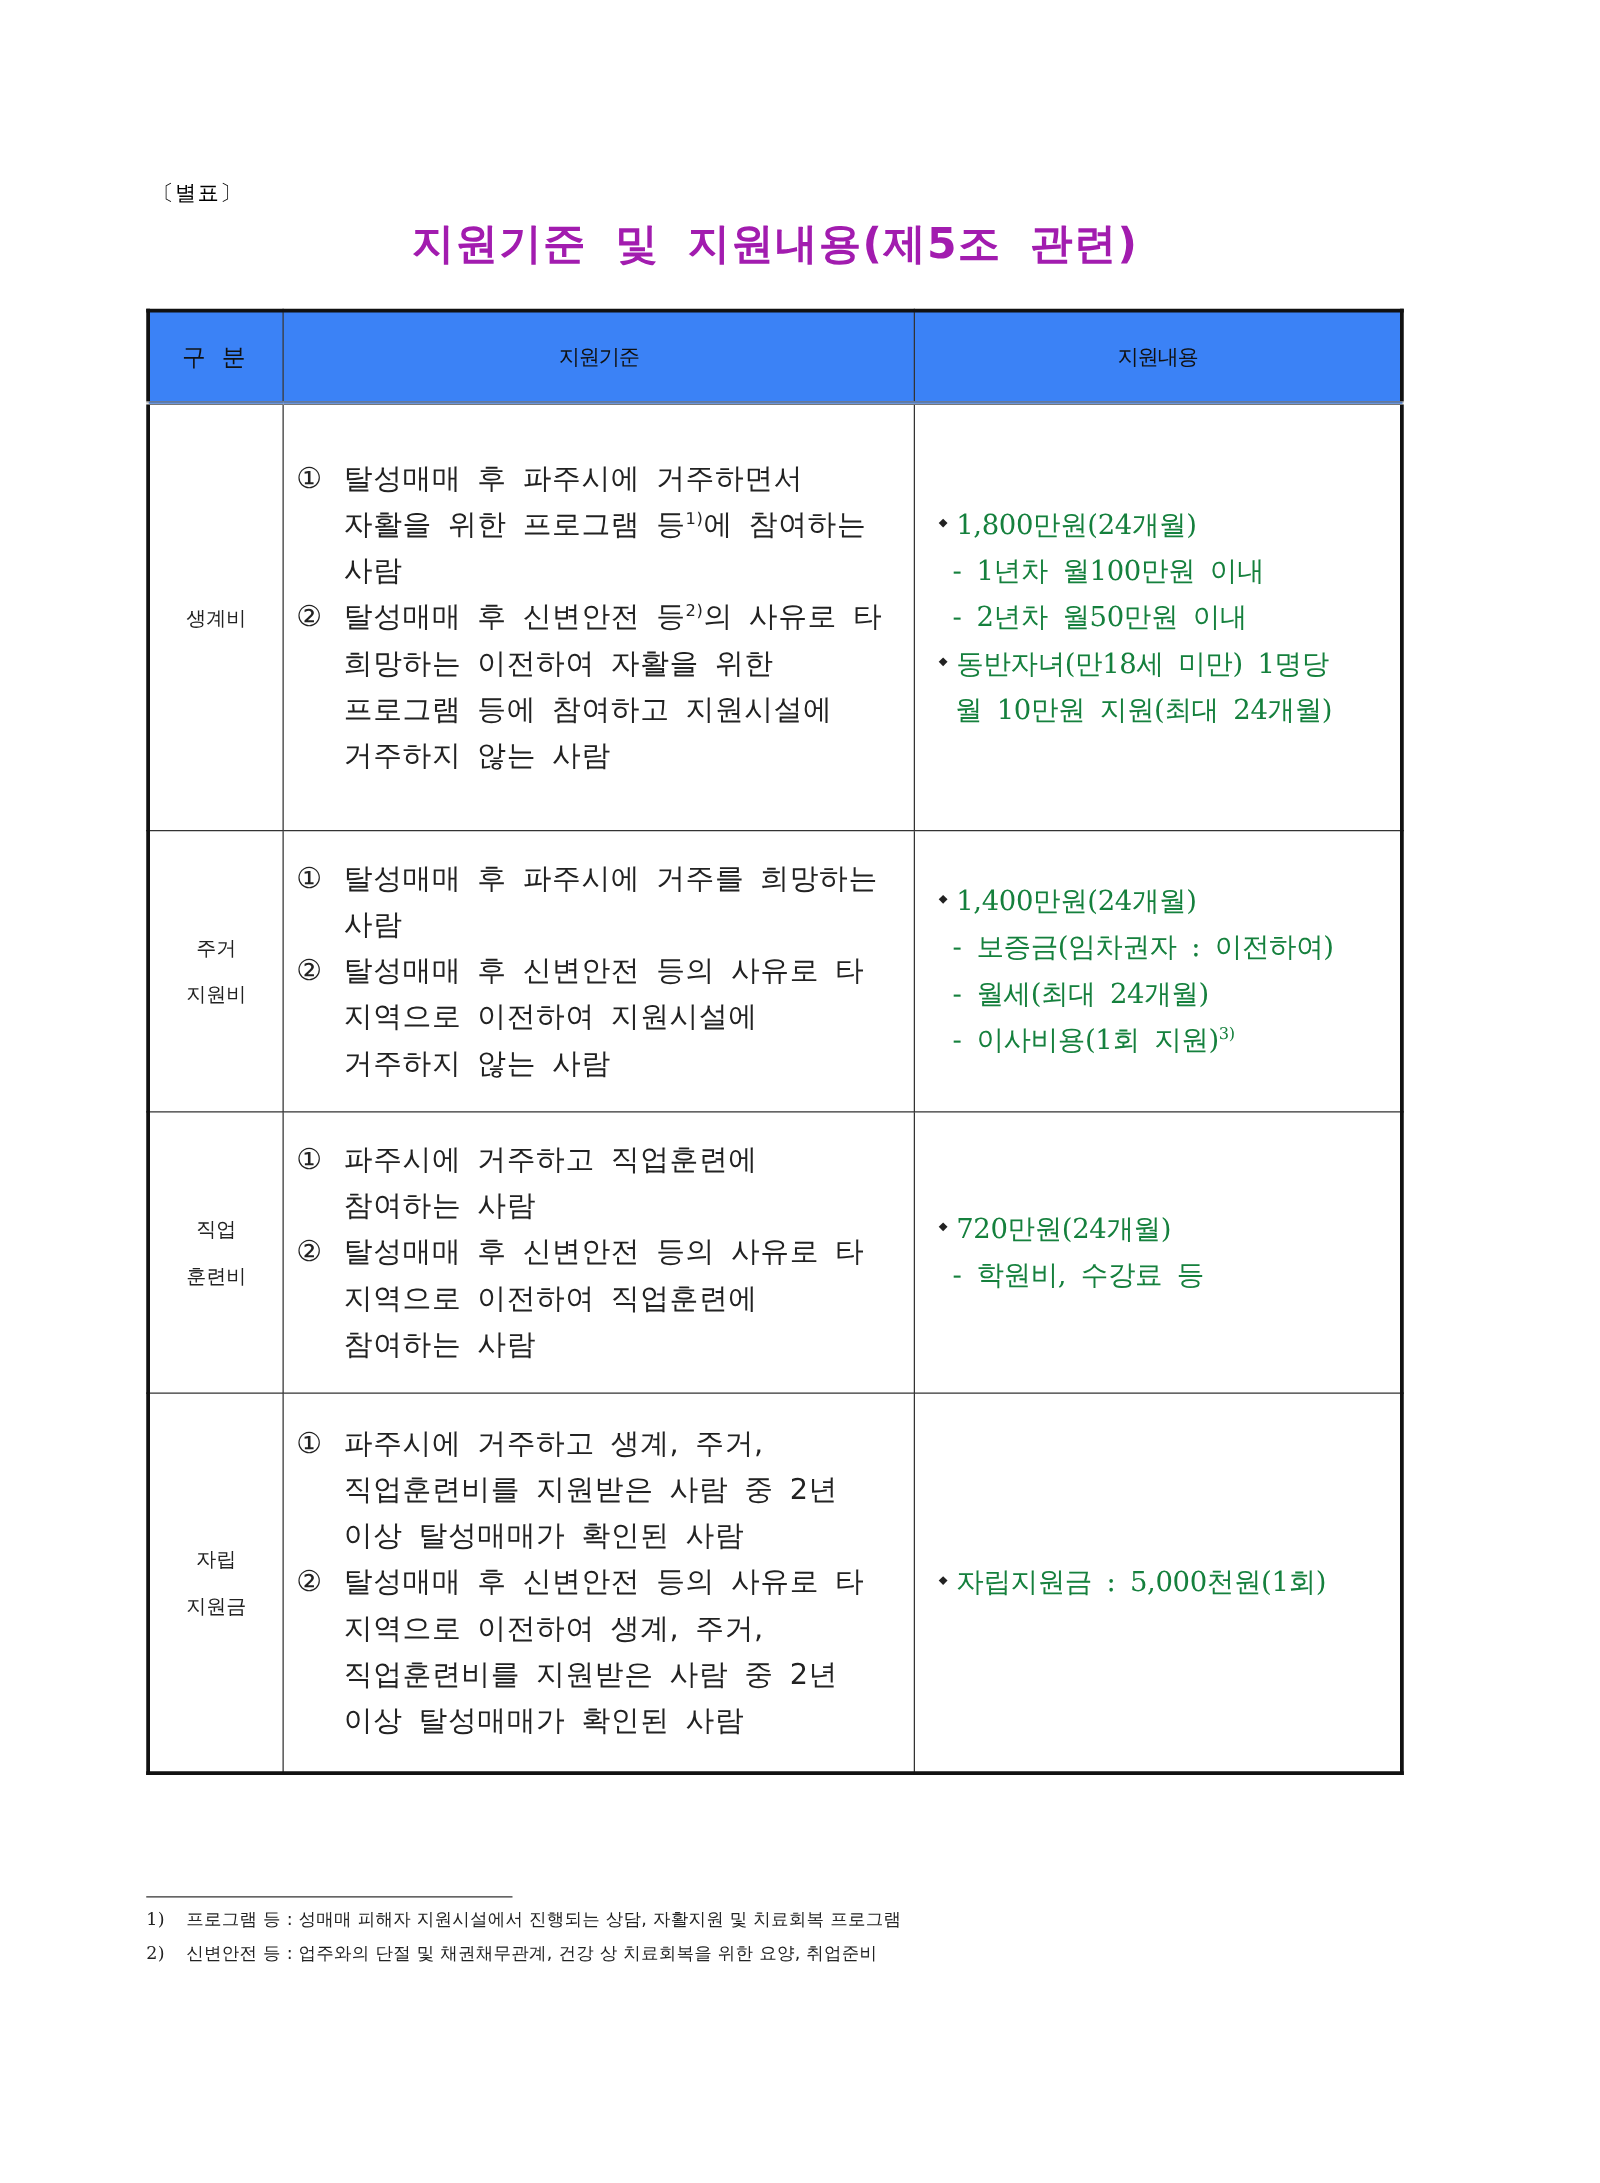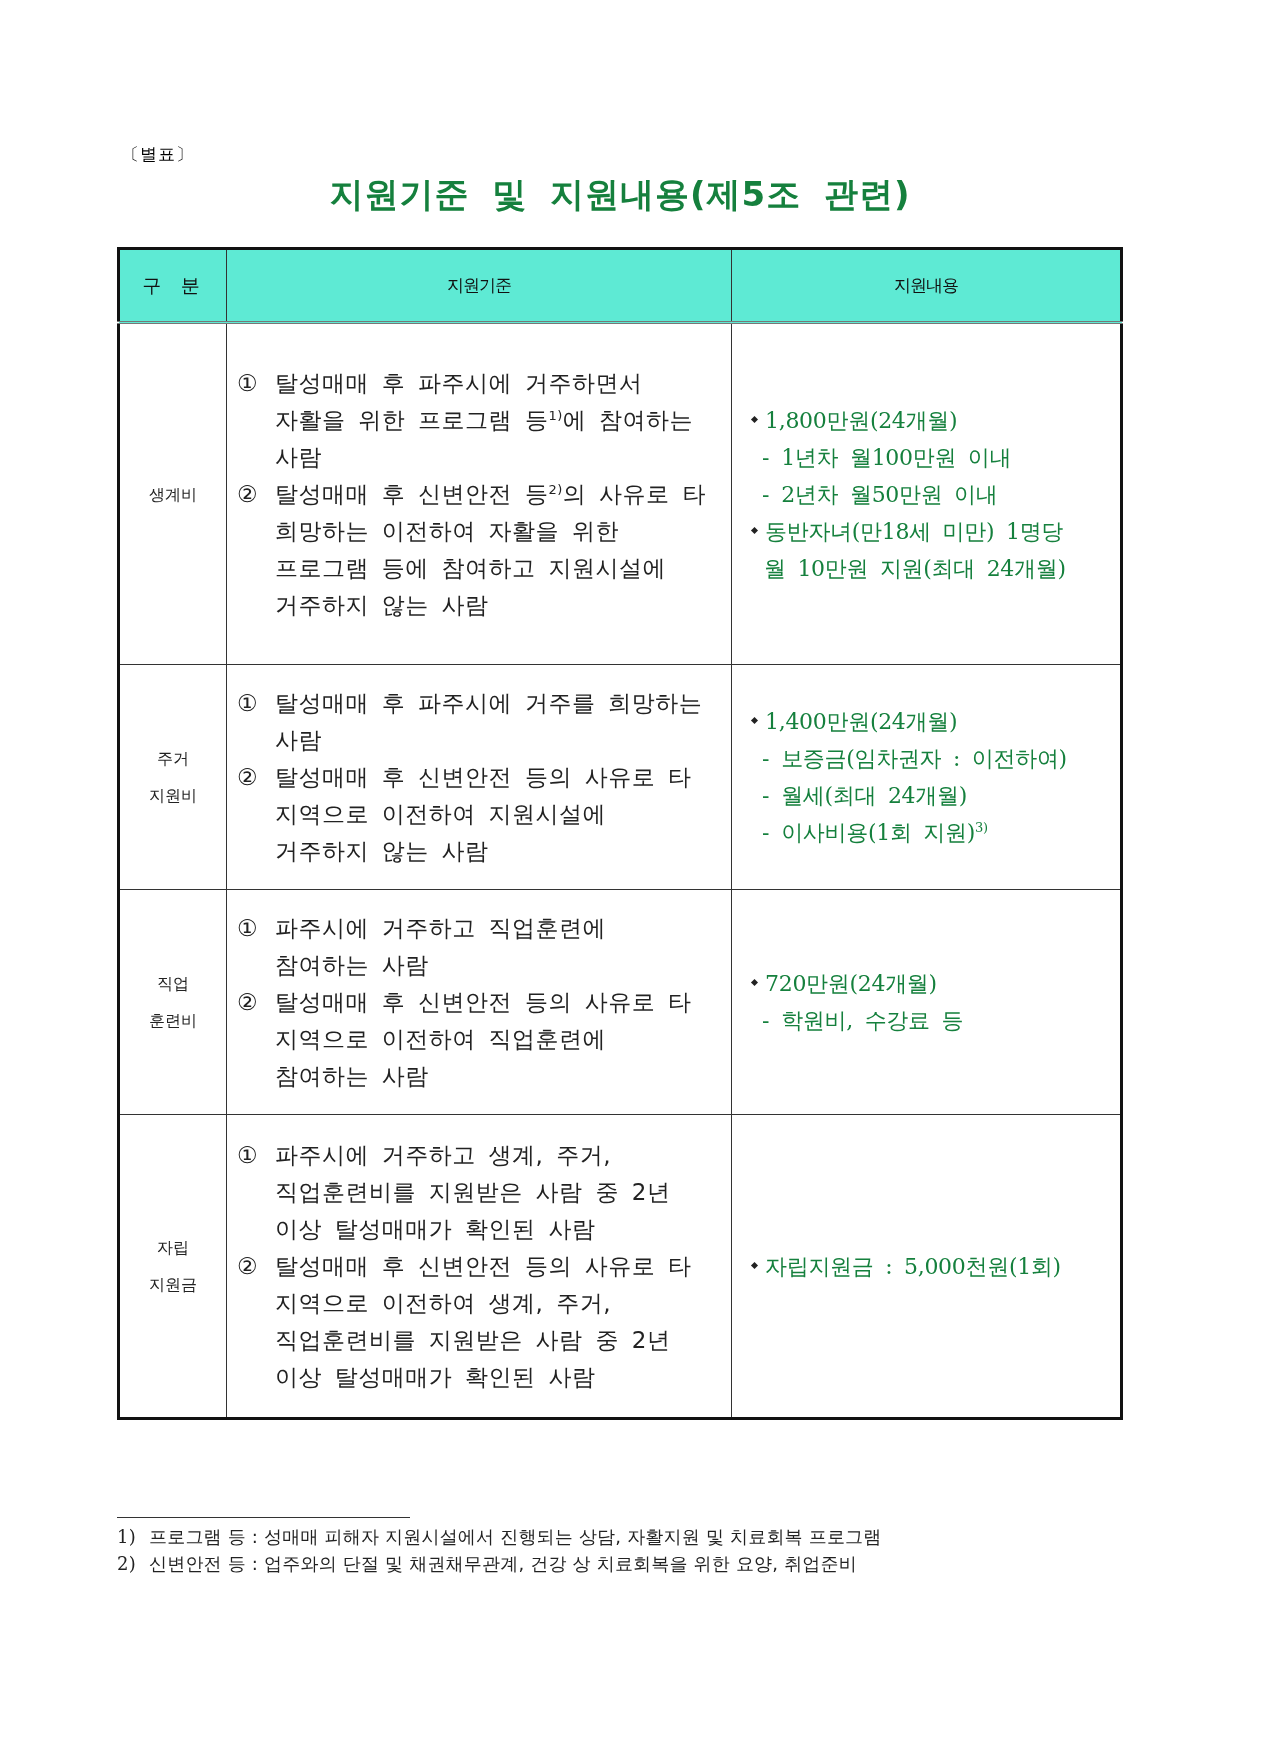--- a/index.html
+++ b/index.html
@@ -28,40 +28,40 @@
       position: absolute;
       left: 0;
       width: 1240px;
       top: 172px;
       text-align: center;
       font-family: "DejaVu Sans", "Liberation Sans", sans-serif;
       font-weight: bold;
       font-size: 34px;
       letter-spacing: 1px;
       word-spacing: 10px;
-      color: #15803d;
+      color: #a21caf;
     }
     table.support-table {
       position: absolute;
       left: 117px;
       top: 247px;
       width: 1003px;
       border-collapse: collapse;
       border: 3px solid #111;
       table-layout: fixed;
     }
     table.support-table th,
     table.support-table td {
       border: 1px solid #333;
       padding: 0;
     }
     table.support-table thead th {
-      background: #5eead4;
+      background: #3b82f6;
       height: 71px;
-      font-family: Liberation Mono, monospace;
+      font-family: Liberation Serif, serif;
       font-weight: normal;
       font-size: 17px;
       color: #111;
       border-bottom: 3px double #777;
       letter-spacing: -1px;
     }
     table.support-table thead th.col-category { letter-spacing: 4px; font-size: 19px; }
     col.c1 { width: 108px; }
     col.c2 { width: 505px; }
     col.c3 { width: 390px; }
@@ -130,21 +130,21 @@
       top: 1517px;
       width: 293px;
       height: 0;
       border-top: 1px solid #333;
     }
     .footnotes {
       position: absolute;
       left: 117px;
       top: 1523px;
       font-family: "DejaVu Sans", "Liberation Sans", sans-serif;
-      font-size: 18px;
+      font-size: 14px;
       line-height: 27px;
       color: #222;
       letter-spacing: 0.2px;
     }
     .footnotes .fn { white-space: nowrap; }
     .footnotes .fn-num { display: inline-block; width: 32px; font-family: "DejaVu Serif", "Liberation Serif", serif; }
   </style>
 </head>
 <body>
 

